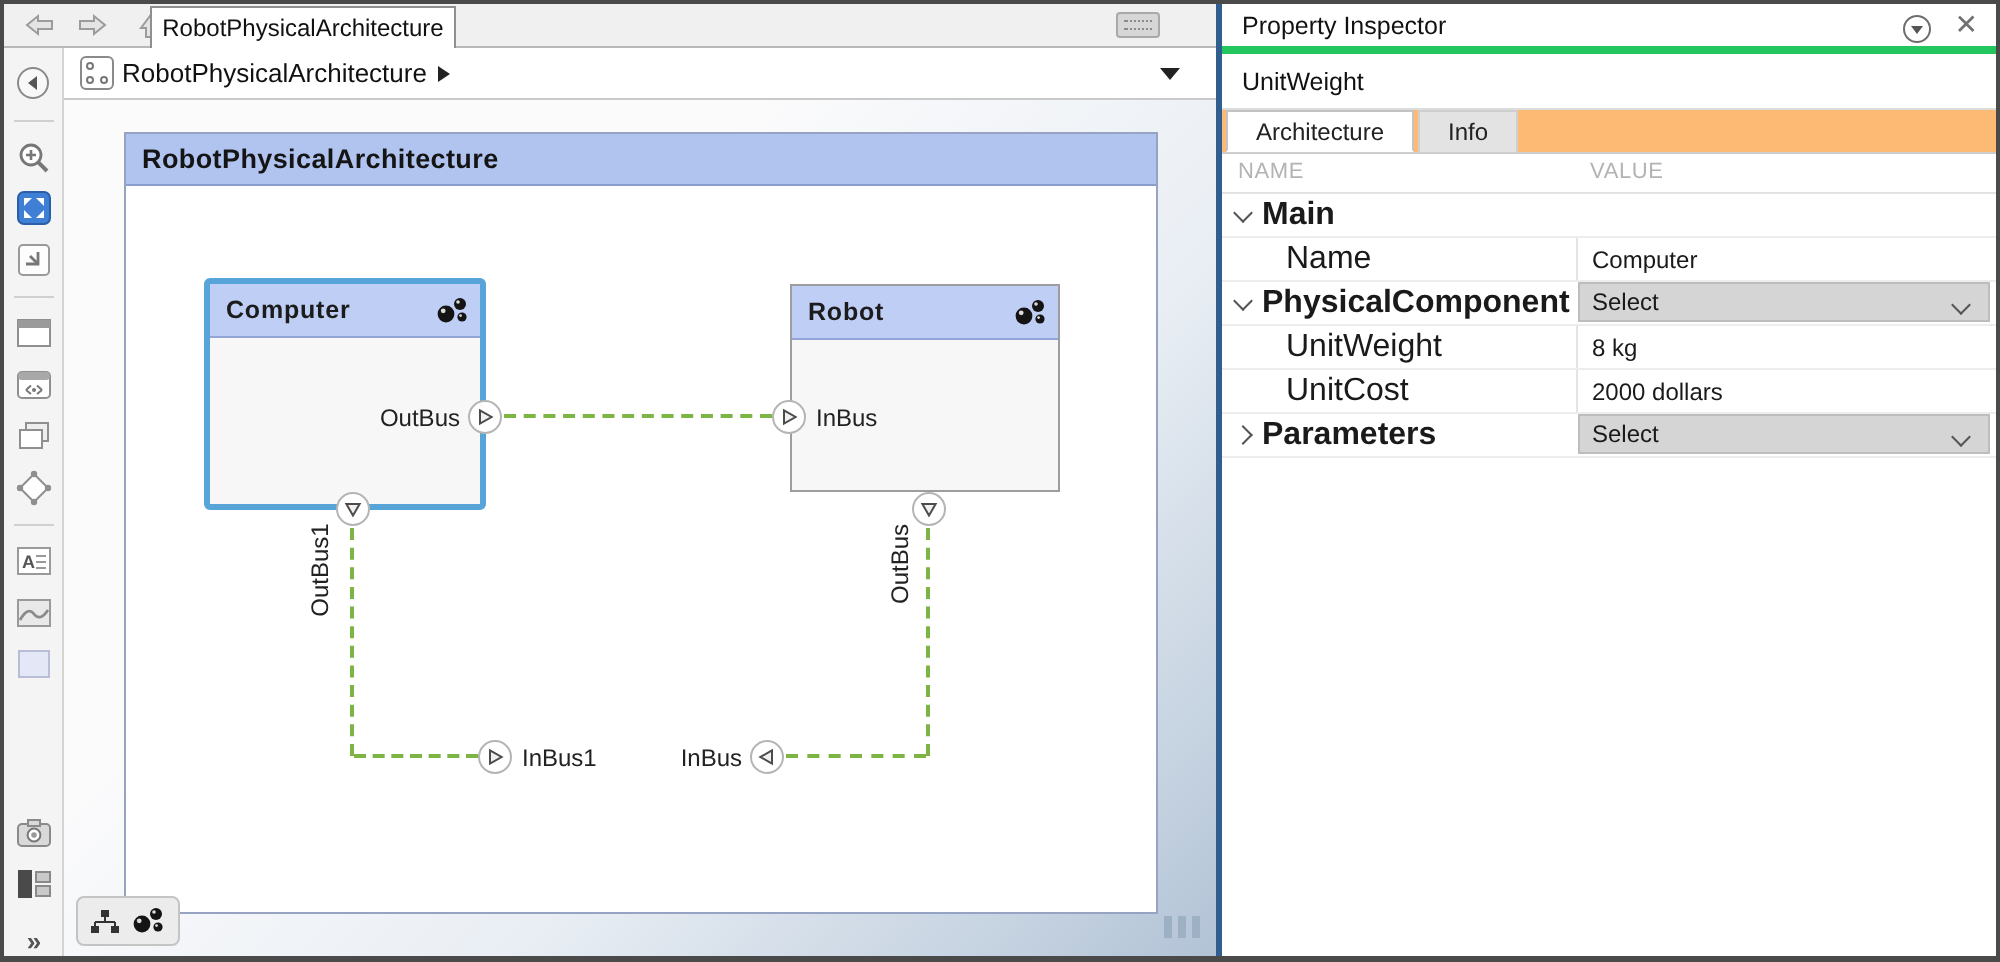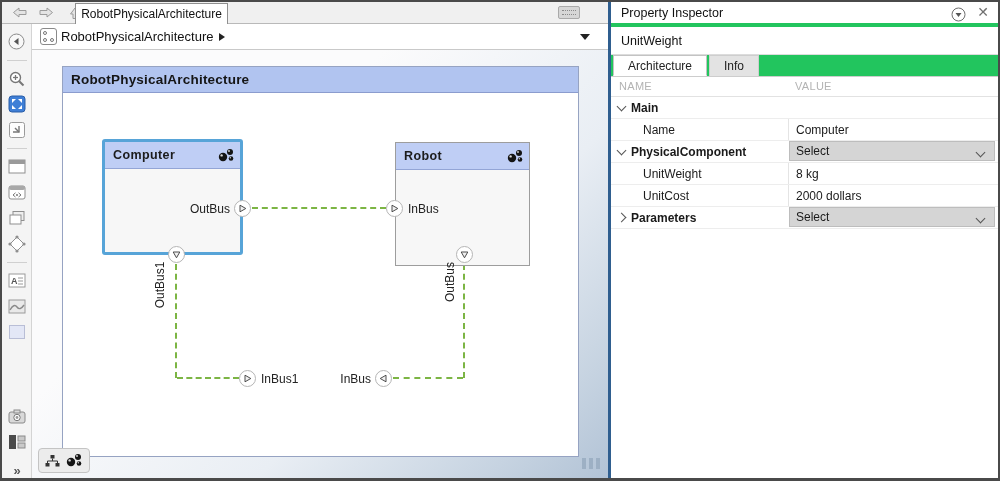--- a/index.html
+++ b/index.html
@@ -65,33 +65,33 @@
   .pane-divider { width:3px; background:#2f5e8f; flex:0 0 auto; }
 
   
   .right-pane { flex:1; background:#fff; display:flex; flex-direction:column; font-size:12px; min-width:0; }
   .pi-header { height:25px; border-bottom:4px solid #22c55e; display:flex; align-items:center; position:relative; flex:0 0 auto; }
   .pi-title { font-size:12.5px; color:#111; margin-left:10px; }
   .pi-gear { position:absolute; right:32px; top:5px; }
   .pi-close { position:absolute; right:9px; top:3px; font-size:14px; color:#707070; line-height:1; }
   .pi-context { height:28px; border-bottom:1px solid #dcdcdc; display:flex; align-items:center; flex:0 0 auto; }
   .pi-context span { margin-left:10px; font-size:12.5px; color:#111; }
-  .pi-tabs { height:22px; background:#22c55e; border-bottom:1px solid #cdcdcd; display:flex; align-items:flex-end; flex:0 0 auto; }
+  .pi-tabs { height:22px; background:#fdba74; border-bottom:1px solid #cdcdcd; display:flex; align-items:flex-end; flex:0 0 auto; }
   .pi-tab { height:21px; padding:0 14px; display:flex; align-items:center; font-size:12px; color:#222; }
   .pi-tab.active { background:#fff; border:1px solid #c3c3c3; border-bottom:1px solid #fff; margin-left:2px; }
   .pi-tab.inactive { background:#e3e3e3; border:1px solid #cecece; border-bottom:none; margin-left:2px; }
 
   .pi-table { position:relative; flex:1; }
   .pi-colhead { height:20px; border-bottom:1px solid #e2e2e2; position:relative; }
   .pi-colhead span { position:absolute; top:3px; font-size:11px; color:#b3b3b3; letter-spacing:.3px; }
   .col-name-h { left:8px; } .col-value-h { left:184px; }
   .pi-row { height:22px; border-bottom:1px solid #ededed; position:relative; }
   .cell-name { position:absolute; left:0; top:0; width:178px; height:100%; display:flex; align-items:center; }
   .cell-name.with-sep { border-right:1px solid #e4e4e4; }
-  .cell-name span { font-size:12px; color:#1a1a1a; }
+  .cell-name span { font-size:16px; color:#1a1a1a; }
   .cell-name.section span { font-weight:bold; }
   .ind1 { padding-left:20px; } .ind2 { padding-left:32px; }
   .cell-value { position:absolute; left:178px; top:0; right:0; height:100%; display:flex; align-items:center; }
   .cell-value span { margin-left:7px; color:#1a1a1a; }
   .dropdown-cell { position:absolute; left:178px; top:0; right:3px; bottom:1px; background:#d5d5d5;
                    border:1px solid #bdbdbd; display:flex; align-items:center; }
   .dropdown-cell span { margin-left:6px; color:#1a1a1a; }
   .chev { position:absolute; width:7px; height:7px; border-right:1.5px solid #555; border-bottom:1.5px solid #555; }
   .chev-down { transform:rotate(45deg); }
   .chev-right { transform:rotate(-45deg); }
@@ -278,21 +278,21 @@
             <svg width="9" height="9">
                 <path d="M2 1.2 L7.8 4.5 L2 7.8 Z" fill="#f0f0f0" stroke="#4c4c4c"></path>
               </svg>
           </div>
           <div class="port" style="left:136px;top:196px">
             <svg width="9" height="9">
                 <path d="M1.2 2 L7.8 2 L4.5 7.8 Z" fill="#f0f0f0" stroke="#4c4c4c"></path>
               </svg>
           </div>
 
-          <div class="comp-block" style="left:363px;top:92px;width:135px;height:124px">
+          <div class="comp-block" style="left:363px;top:92px;width:135px;height:104px">
             <div class="comp-header">
               <span class="comp-title">Robot</span>
               <svg width="17" height="15">
                   <circle cx="5" cy="9" r="4.2" fill="#141414"></circle>
                   <circle cx="3.6" cy="7.4" r="1.2" fill="#fff" opacity=".85"></circle>
                   <circle cx="12" cy="4" r="3" fill="#141414"></circle>
                   <circle cx="11" cy="3" r=".9" fill="#fff" opacity=".85"></circle>
                   <circle cx="13" cy="10.5" r="2.3" fill="#141414"></circle>
                   <circle cx="12.3" cy="9.8" r=".7" fill="#fff" opacity=".85"></circle>
                 </svg>

